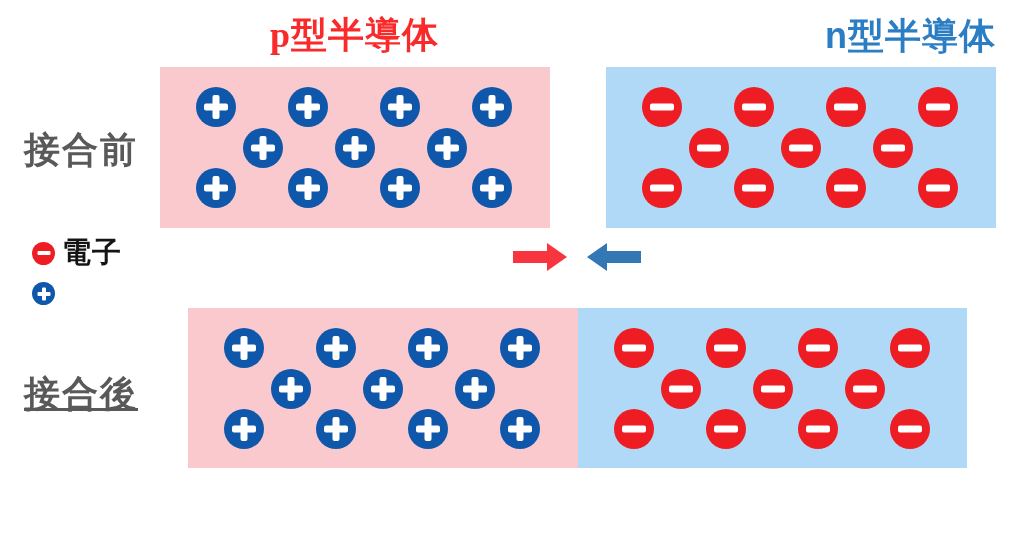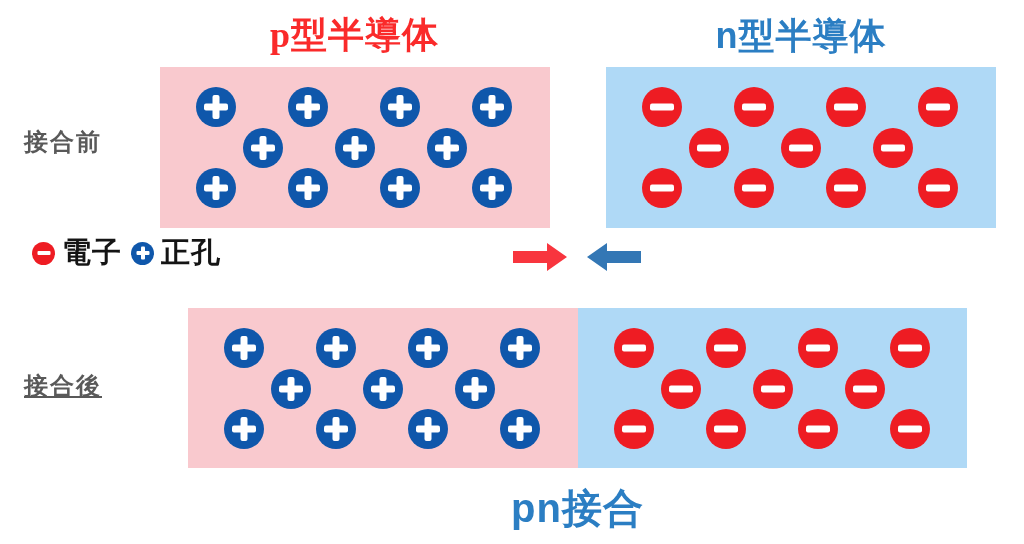--- a/index.html
+++ b/index.html
@@ -3,27 +3,27 @@
 <meta charset="utf-8">
 <style>
   html,body{margin:0;padding:0;background:#fff;}
   .canvas{
     position:relative;width:1024px;height:544px;background:#ffffff;overflow:hidden;
     font-family:"Liberation Sans","DejaVu Sans",sans-serif;font-weight:bold;
   }
   
   .semi-title{position:absolute;top:16px;font-size:36px;letter-spacing:1px;text-align:center;line-height:1.1;}
   .p-title{left:159px;width:391px;color:var(--p-title);font-family:Liberation Serif, serif;}
-  .n-title{left:606px;width:390px;color:var(--n-title);}
-  
-  .stage-label{position:absolute;left:24px;font-size:24px;color:var(--stage);letter-spacing:2px;}
+  .n-title{left:606px;width:390px;color:var(--n-title);text-align:right;}
+  
+  .stage-label{position:absolute;left:24px;font-size:36px;color:var(--stage);letter-spacing:2px;}
   .stage-before{top:126px;}
   .stage-after{top:370px;text-decoration:underline;}
   
-  .legend{position:absolute;left:32px;top:233px;display:flex;flex-direction:row;gap:9px;}
+  .legend{position:absolute;left:32px;top:233px;display:flex;flex-direction:column;gap:9px;}
   .legend-row{display:flex;align-items:center;gap:7px;}
   .legend-icon{position:relative;width:23px;height:23px;border-radius:50%;flex:0 0 auto;}
   .legend-icon.electron{background:var(--electron);}
   .legend-icon.hole{background:var(--hole);}
   .legend-icon .bar-h{position:absolute;left:50%;top:50%;transform:translate(-50%,-50%);width:13px;height:4px;background:var(--symbol);border-radius:1px;}
   .legend-icon .bar-v{position:absolute;left:50%;top:50%;transform:translate(-50%,-50%);width:4px;height:13px;background:var(--symbol);border-radius:1px;}
   .legend-label{font-size:29px;color:var(--legend-text);letter-spacing:1px;}
   
   .region{position:absolute;}
   .p-box{left:160px;top:67px;width:390px;height:161px;background:var(--p-fill);}
@@ -61,21 +61,20 @@
       <span class="legend-icon electron">
           <span class="bar-h"></span>
         </span>
       <span class="legend-label">電子</span>
     </div>
     <div class="legend-row">
       <span class="legend-icon hole">
           <span class="bar-h"></span>
           <span class="bar-v"></span>
         </span>
-      <span class="legend-label">正孔</span>
     </div>
   </div>
 
   <div class="region p-box">
       <div class="particle hole" style="left: 36px; top: 20px;">
         <span class="bar-h"></span>
         <span class="bar-v"></span>
       </div>
       <div class="particle hole" style="left: 128px; top: 20px;">
         <span class="bar-h"></span>
@@ -238,15 +237,14 @@
         </div>
         <div class="particle electron" style="left: 220px; top: 101px;">
           <span class="bar-h"></span>
         </div>
         <div class="particle electron" style="left: 312px; top: 101px;">
           <span class="bar-h"></span>
         </div>
       </div>
   </div>
 
-  <div class="junction-label">pn接合</div>
 
 </div>
 
 </body></html>

